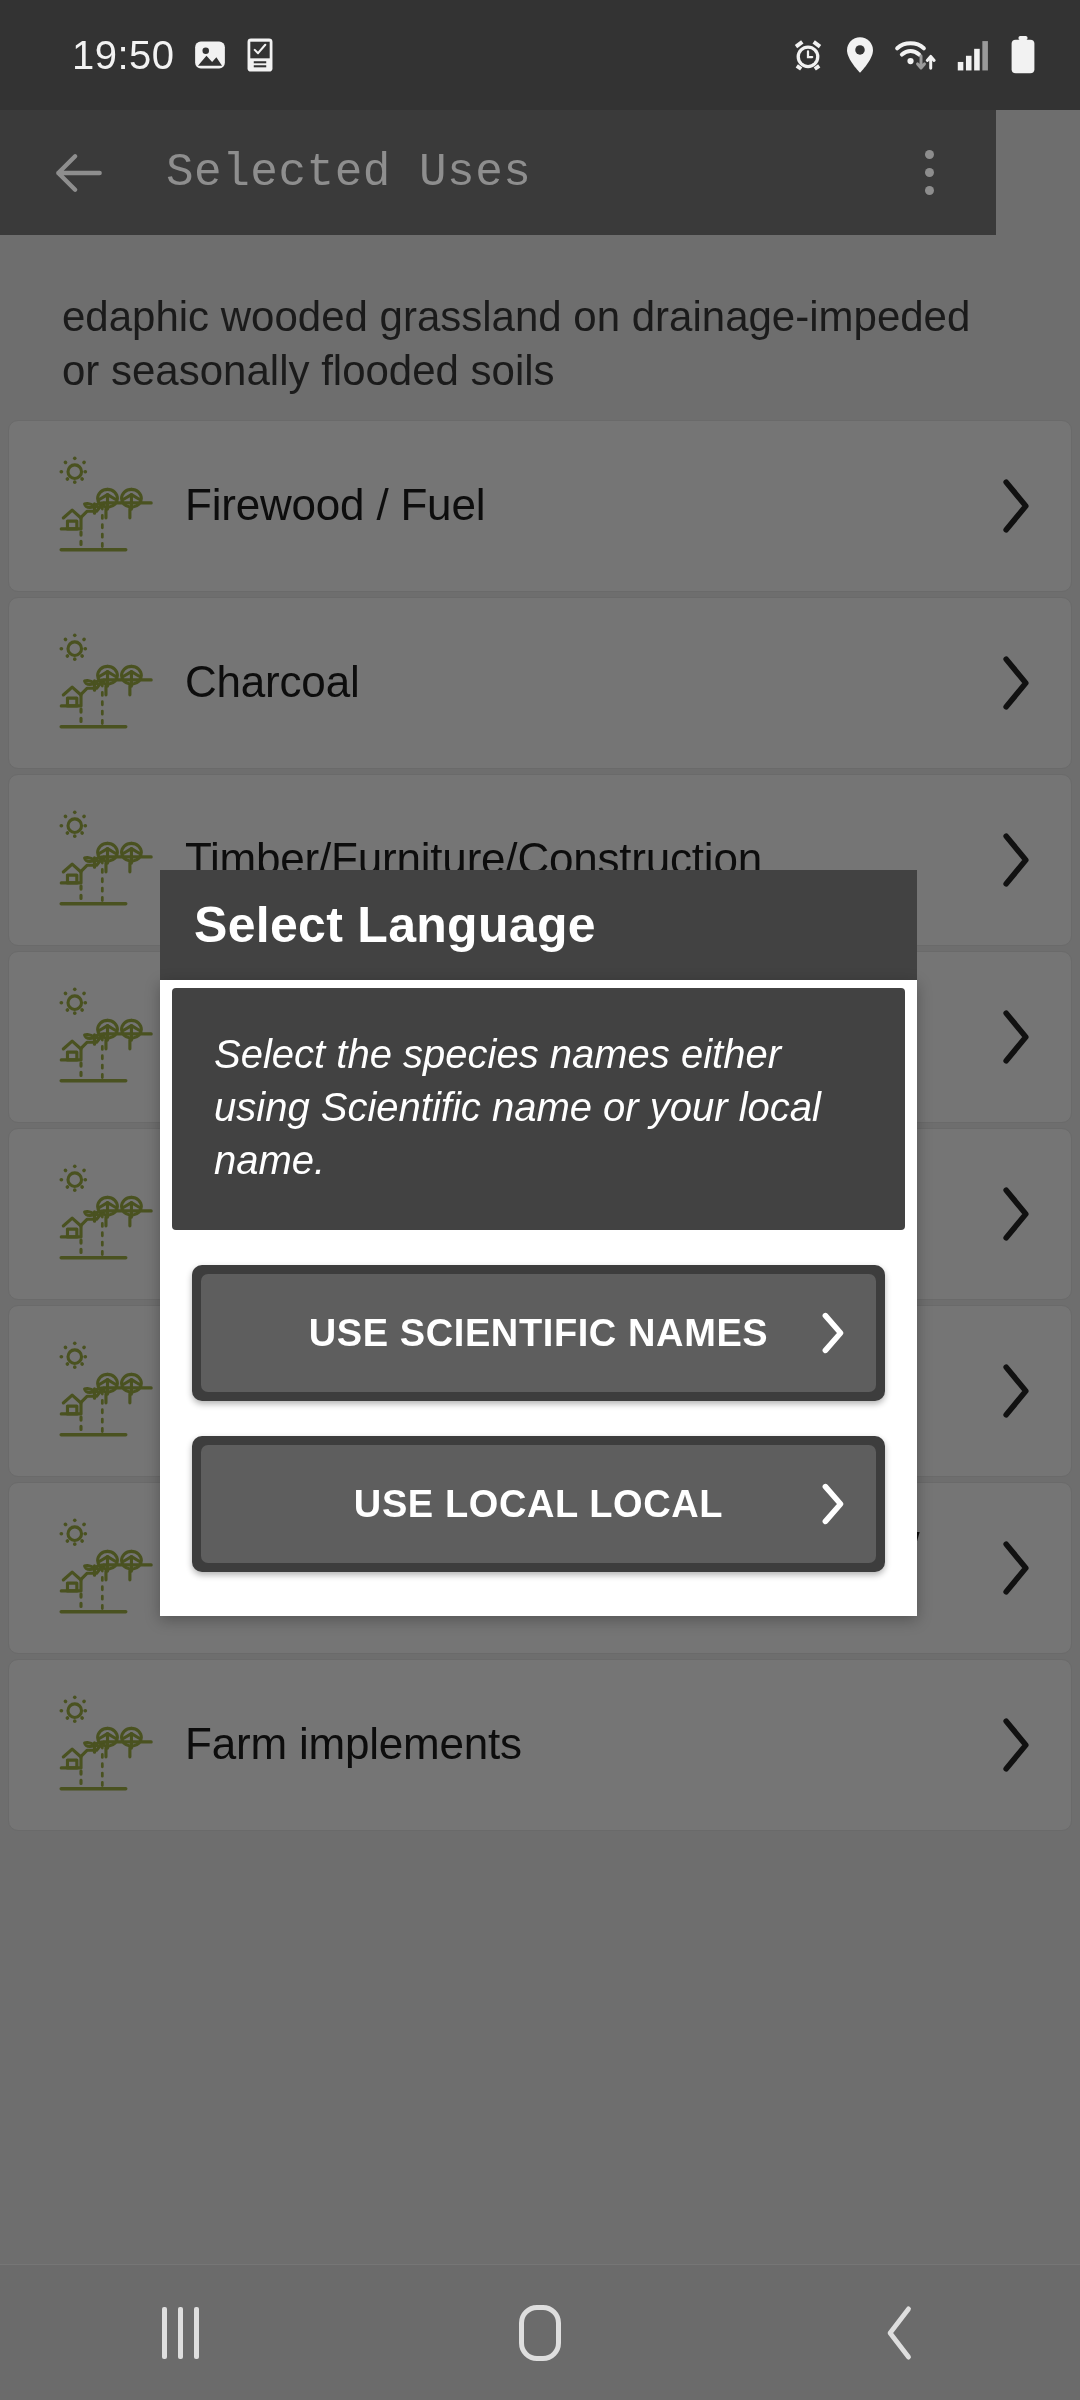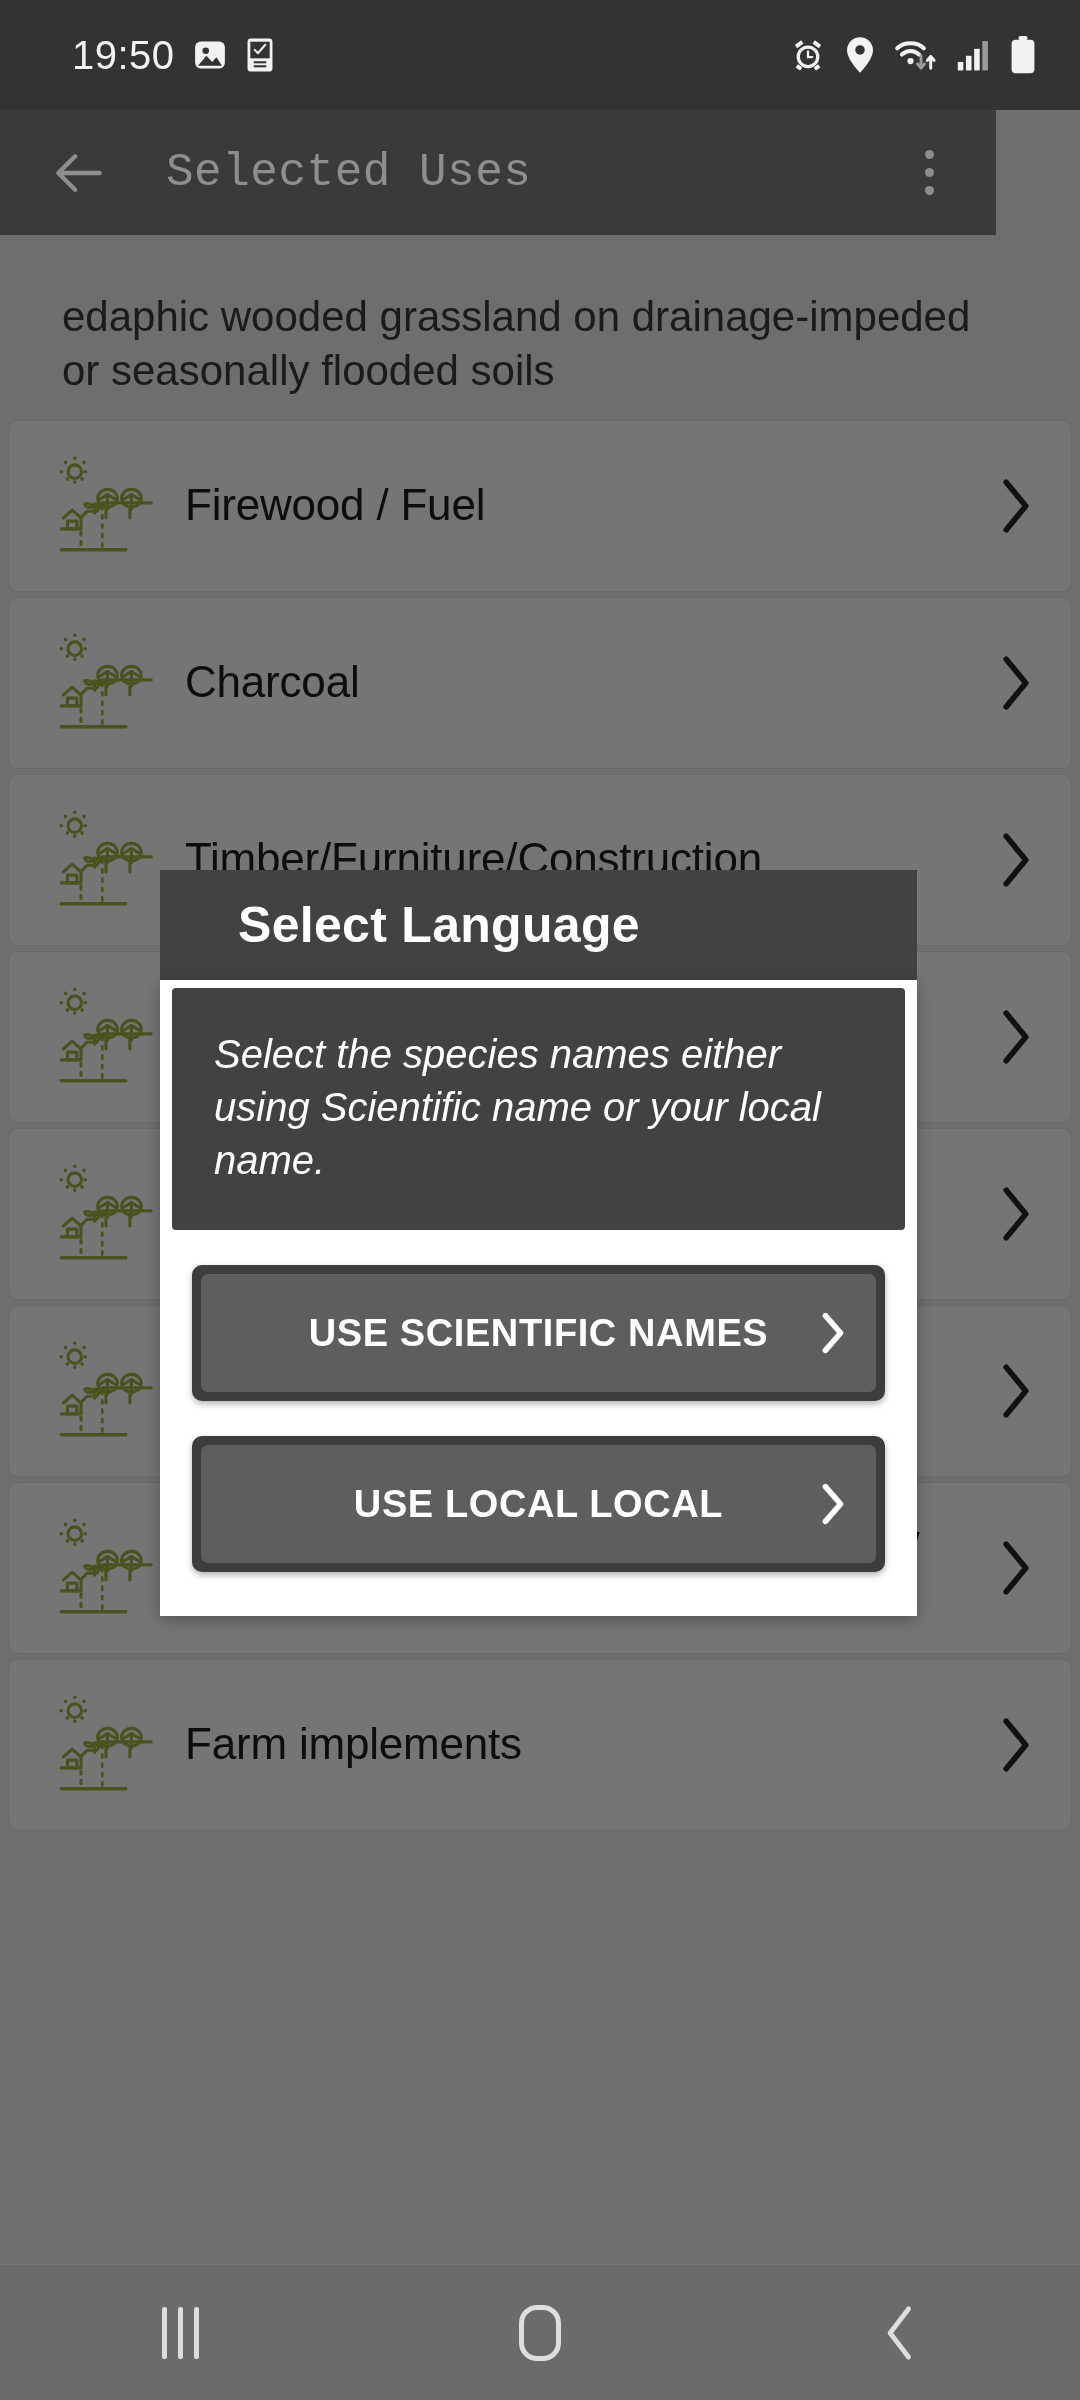--- a/index.html
+++ b/index.html
@@ -72,21 +72,21 @@
   .chev{ flex:0 0 auto; width:34px; height:56px; margin-right:6px; }
 
   
   #dialog{
     position:absolute; left:160px; top:870px; width:757px;
     z-index:40;
   }
   #dialog-titlebar{
     background:#424242; width:757px; height:110px;
     display:flex; align-items:center;
-    padding-left:78px;
+    padding-left:34px;
   }
   #dialog-title{ color:#ffffff; font-size:50px; font-weight:bold; letter-spacing:.3px; }
 
   #dialog-body{
     background:#ffffff; width:757px;
     padding:8px 10px 18px 10px;
     box-shadow:0 4px 14px rgba(0,0,0,.28);
   }
   #dialog-message-box{
     background:#424242;

